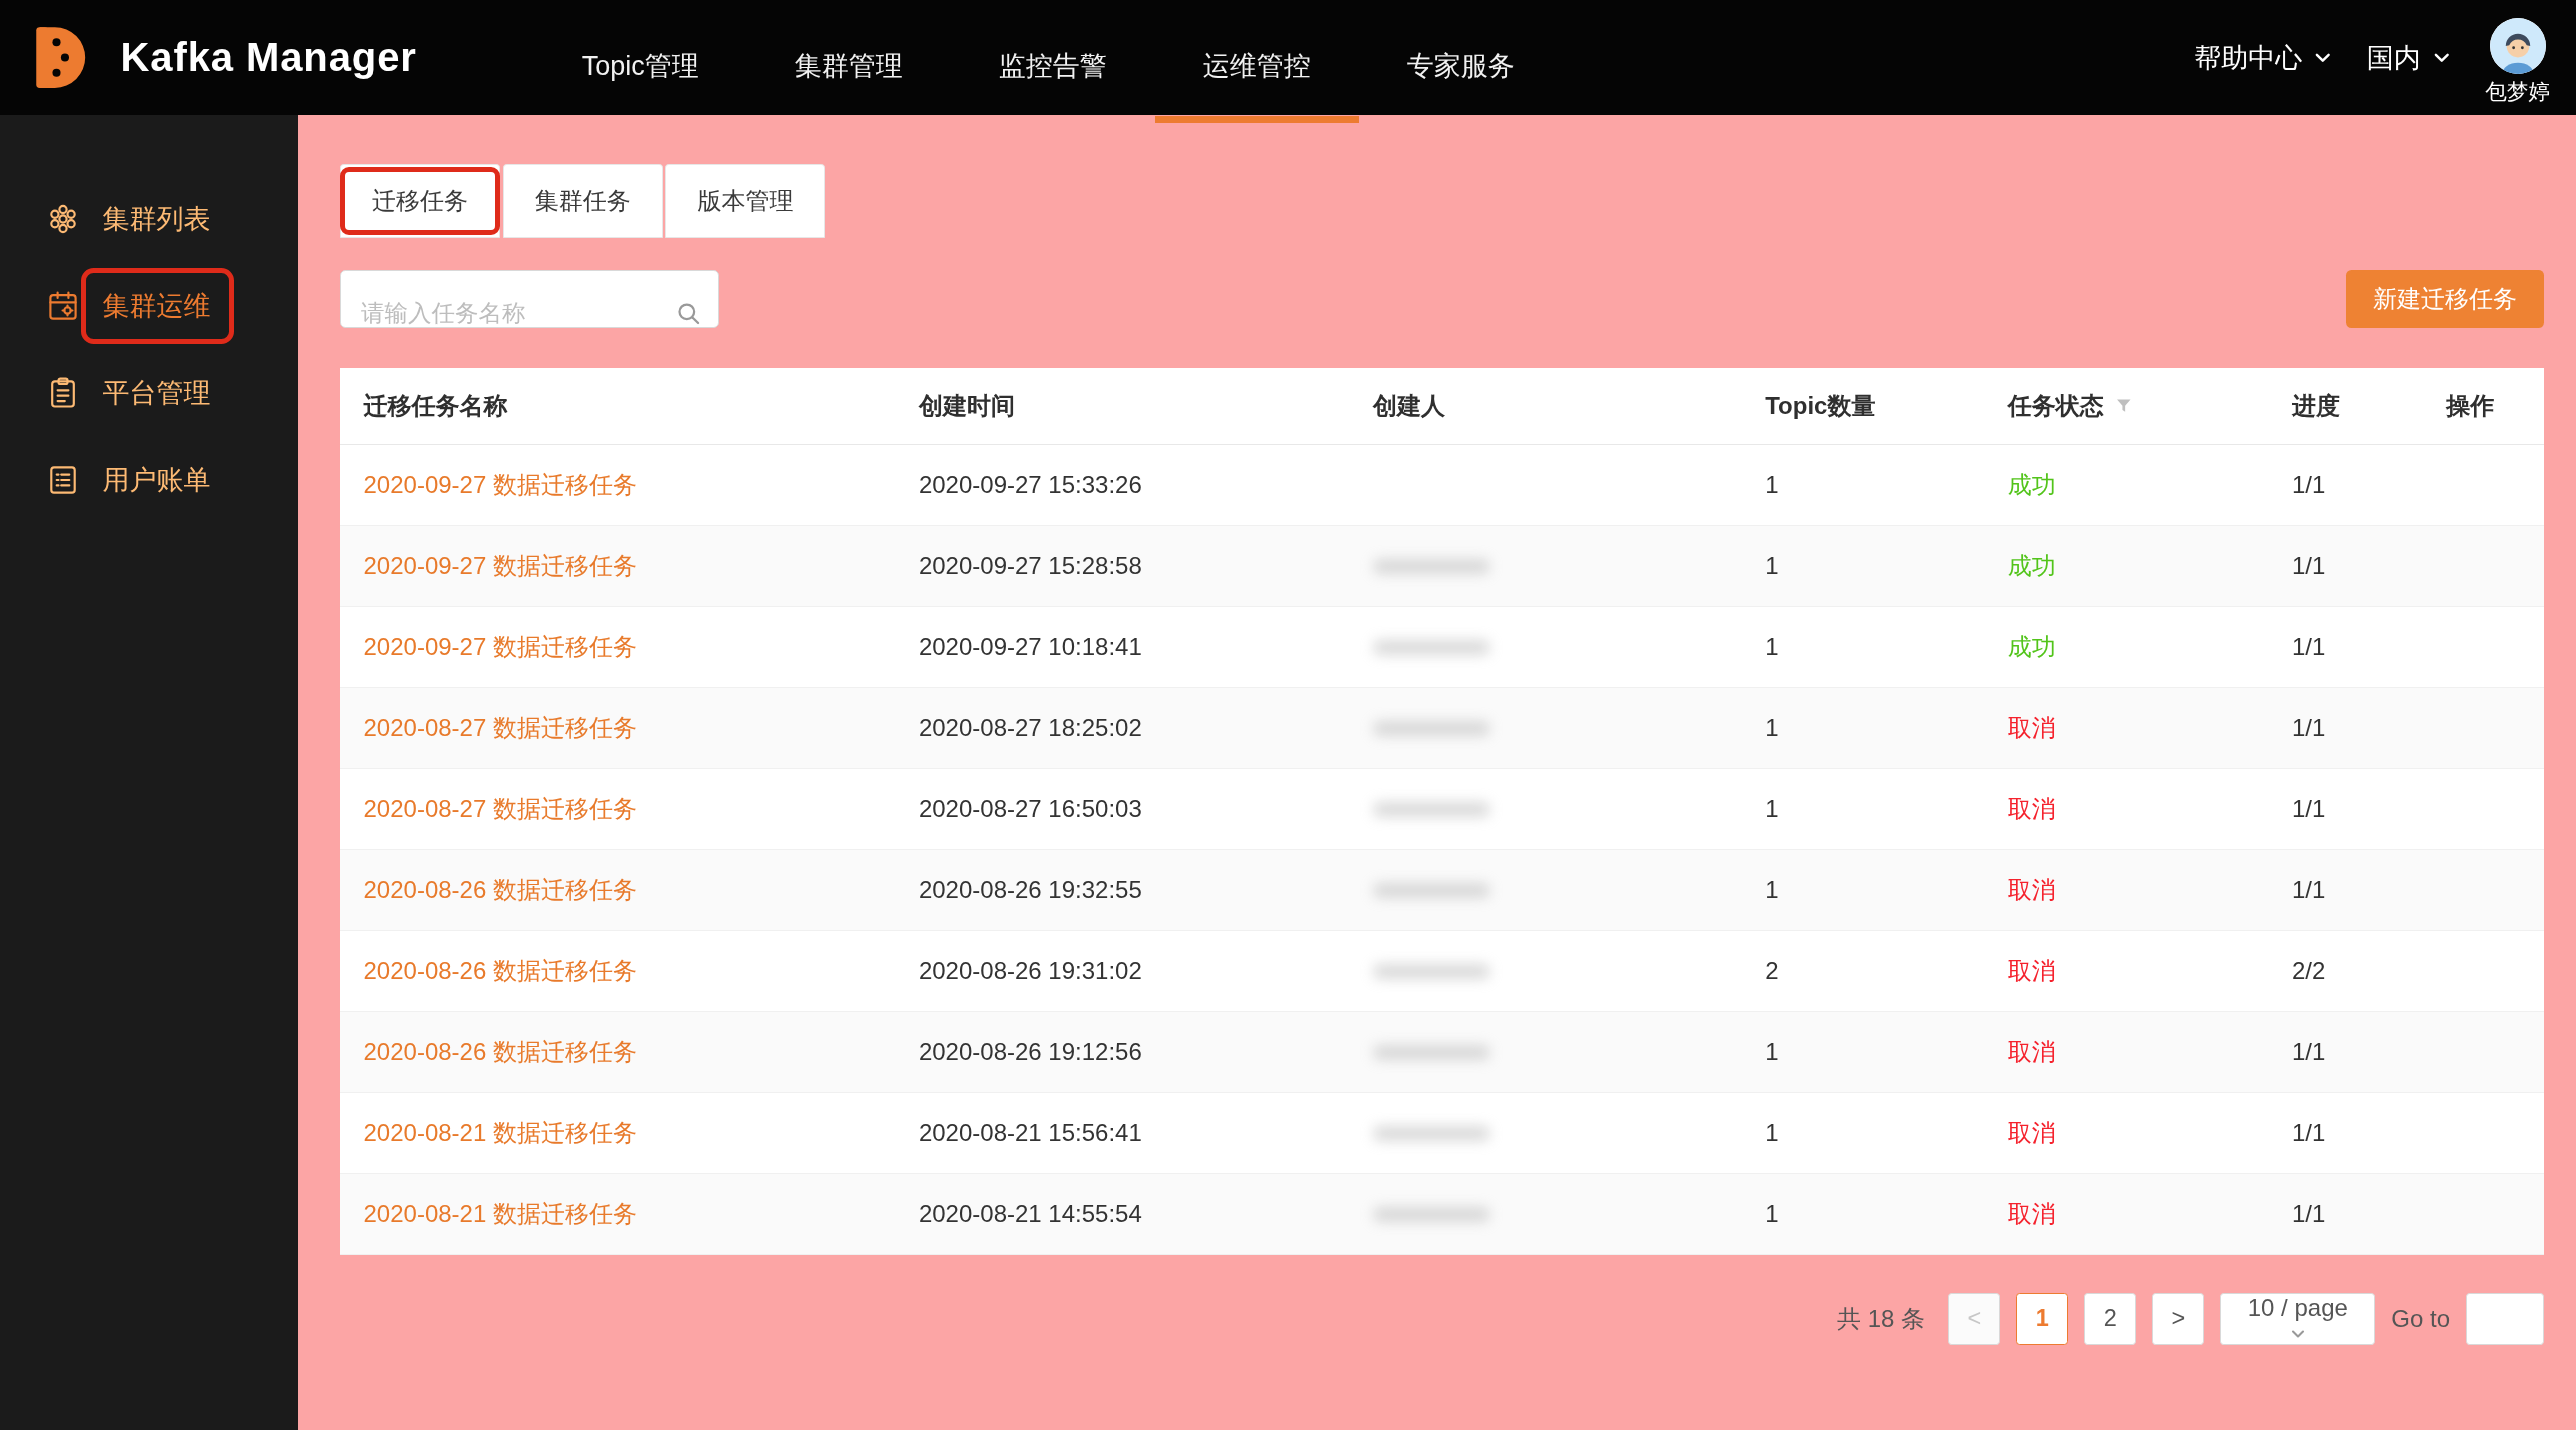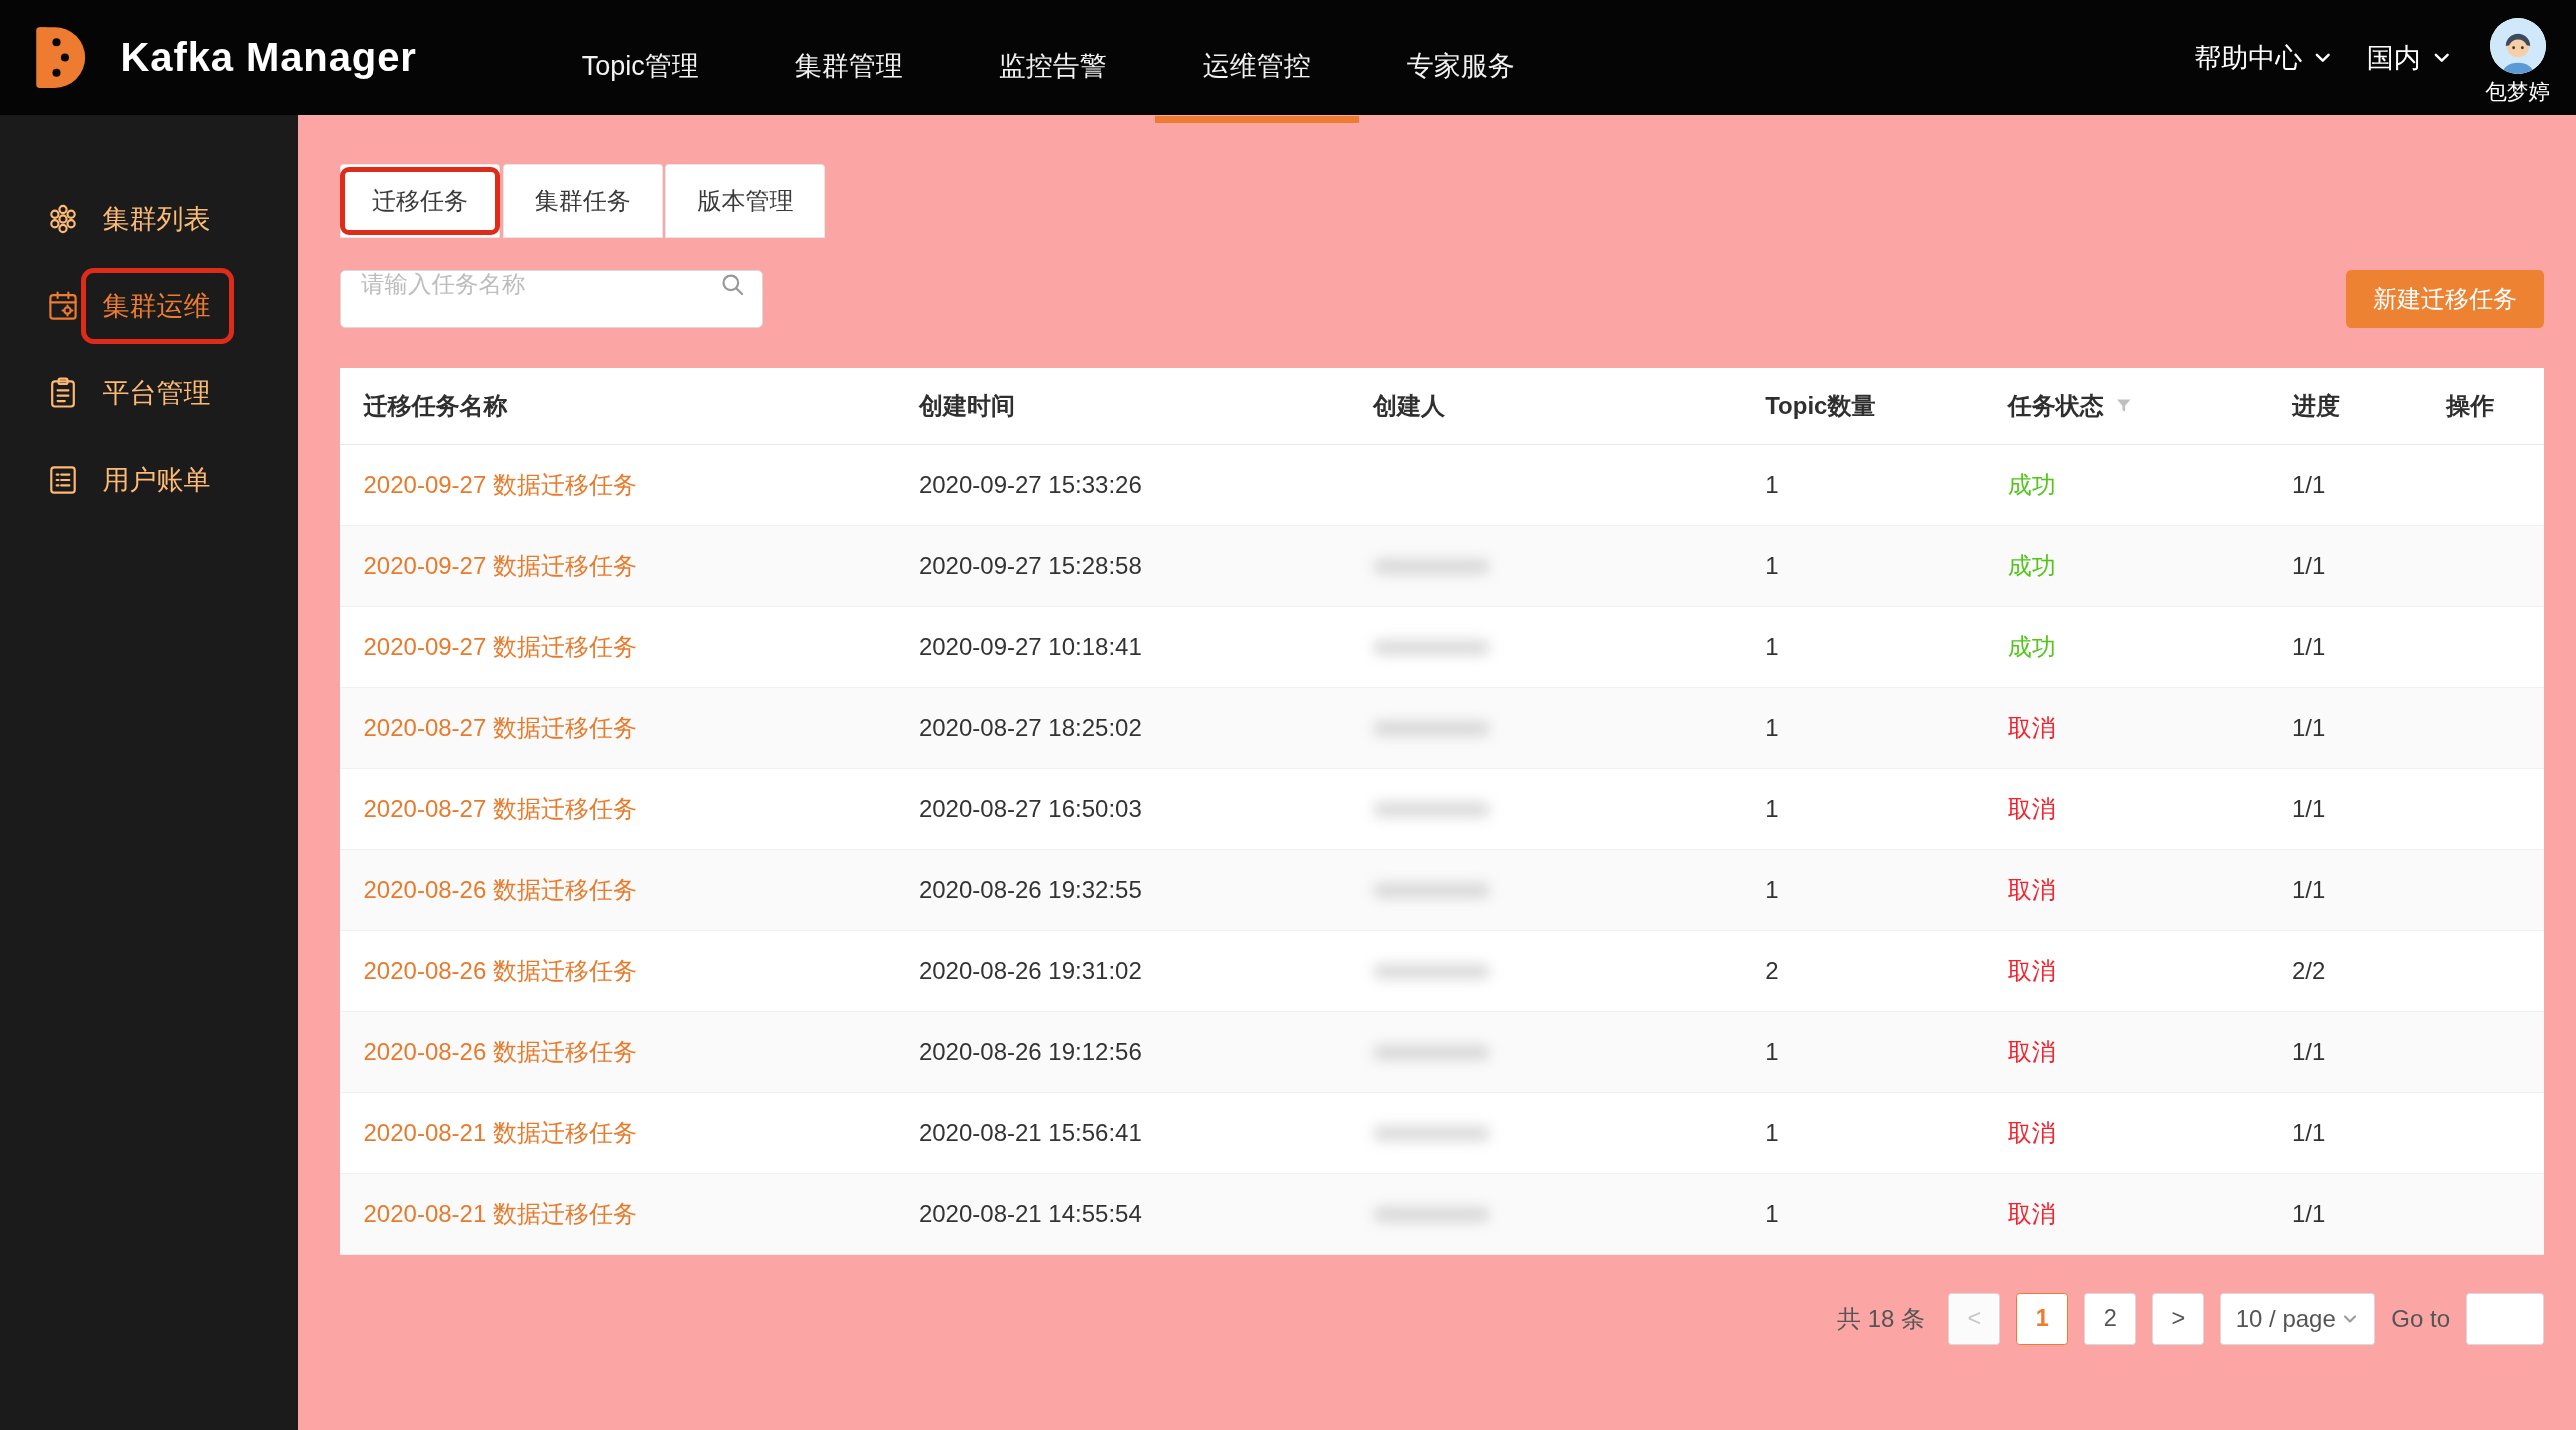--- a/index.html
+++ b/index.html
@@ -32,21 +32,21 @@
   .side-item.annotated .side-label::after { content:''; position:absolute; top:-20px; bottom:-20px; left:0px; right:-23.5px; border:5.4px solid #DF2B1A; border-radius:12.6px; pointer-events:none; }
 
   
   .main { position:absolute; top:115px; left:298px; right:0; bottom:0; background:#fca5a5; padding:49px 32px 0 42px; overflow:hidden; }
 
   .tabs { display:flex; }
   .tab { position:relative; background:#fff; border:0.9px solid #e7e7e7; padding:0 31px; height:74px; display:flex; align-items:center; font-size:24px; color:#3a3a3a; cursor:pointer; margin-right:2.7px; border-radius:3.6px 3.6px 0 0; white-space:nowrap; }
   .tab.annotated::after { content:''; position:absolute; inset:1.8px -0.9px; border:5.4px solid #DF2B1A; border-radius:9px; pointer-events:none; }
 
   .toolbar { margin-top:32px; display:flex; align-items:center; }
-  .search-box { width:423px; height:58px; background:#fff; border:0.9px solid #d9d9d9; border-radius:5.4px; display:flex; align-items:flex-start; padding:0 16px 12px 20px; }
+  .search-box { width:379px; height:58px; background:#fff; border:0.9px solid #d9d9d9; border-radius:5.4px; display:flex; align-items:flex-end; padding:0 16px 0 20px; }
   .search-box input { border:none; outline:none; flex:1; font-size:23.5px; color:#333; background:transparent; min-width:0; }
   .search-box input::placeholder { color:#bdbdbd; }
   .search-icon { width:27px; height:27px; flex:0 0 auto; cursor:pointer; }
   .create-btn { margin-left:auto; height:58px; padding:0 27px; background:#EE8233; color:#fff; font-size:24px; border:none; border-radius:5.4px; cursor:pointer; white-space:nowrap; }
 
   .table-card { margin-top:40px; background:#fff; }
   table { width:100%; border-collapse:collapse; table-layout:fixed; font-size:24px; color:#333; }
   thead th { height:76px; text-align:left; padding-left:23.5px; font-weight:700; color:#2f2f2f; border-bottom:0.9px solid #e8e8e8; background:#fff; white-space:nowrap; }
   tbody td { height:81px; padding-left:23.5px; border-bottom:0.9px solid #f0f0f0; white-space:nowrap; overflow:hidden; }
   tbody tr:nth-child(even) { background:#fafafa; }
@@ -56,21 +56,21 @@
   .filter-icon { width:21.6px; height:21.6px; margin-left:9px; vertical-align:-2.7px; cursor:pointer; }
   .redacted { display:inline-block; width:117px; height:14.4px; background:#b5b5b5; border-radius:7.2px; filter:blur(6.3px); opacity:.5; }
 
   
   .pagination { display:flex; align-items:center; justify-content:flex-end; margin-top:38px; gap:16px; font-size:24px; color:#555; }
   .total-text { margin-right:7.2px; color:#555; }
   .page-btn { min-width:52px; height:52px; display:flex; align-items:center; justify-content:center; background:#fff; border:0.9px solid #d9d9d9; border-radius:3.6px; color:#555; cursor:pointer; font-size:23.5px; }
   .page-btn.disabled { color:#c7c7c7; background:#fbfbfb; cursor:not-allowed; }
   .pages { display:flex; gap:16px; }
   .page-btn.current { border-color:#ED7B30; color:#ED7B30; font-weight:700; }
-  .page-size { height:52px; min-width:155px; background:#fff; border:0.9px solid #d9d9d9; border-radius:3.6px; display:flex; align-items:center; justify-content:space-between; padding:0 14.4px; cursor:pointer; color:#555; }
+  .page-size { height:52px; min-width:155px; background:#fff; border:0.9px solid #d9d9d9; border-radius:3.6px; display:flex; align-items:center; justify-content:space-between; padding:0 14.4px; cursor:pointer; color:#555;flex-direction:column; }
   .page-size .chev { width:20px; height:20px; color:#999; }
   .goto-label { color:#555; }
   .goto-input { width:78px; height:52px; border:0.9px solid #d9d9d9; border-radius:3.6px; background:#fff; outline:none; font-size:23.5px; padding:0 10.8px; color:#333; }
 
   .symbol-defs { position:absolute; width:0; height:0; overflow:hidden; }
 </style>
 </head>
 <body>
 
 <svg class="symbol-defs" aria-hidden="true">

